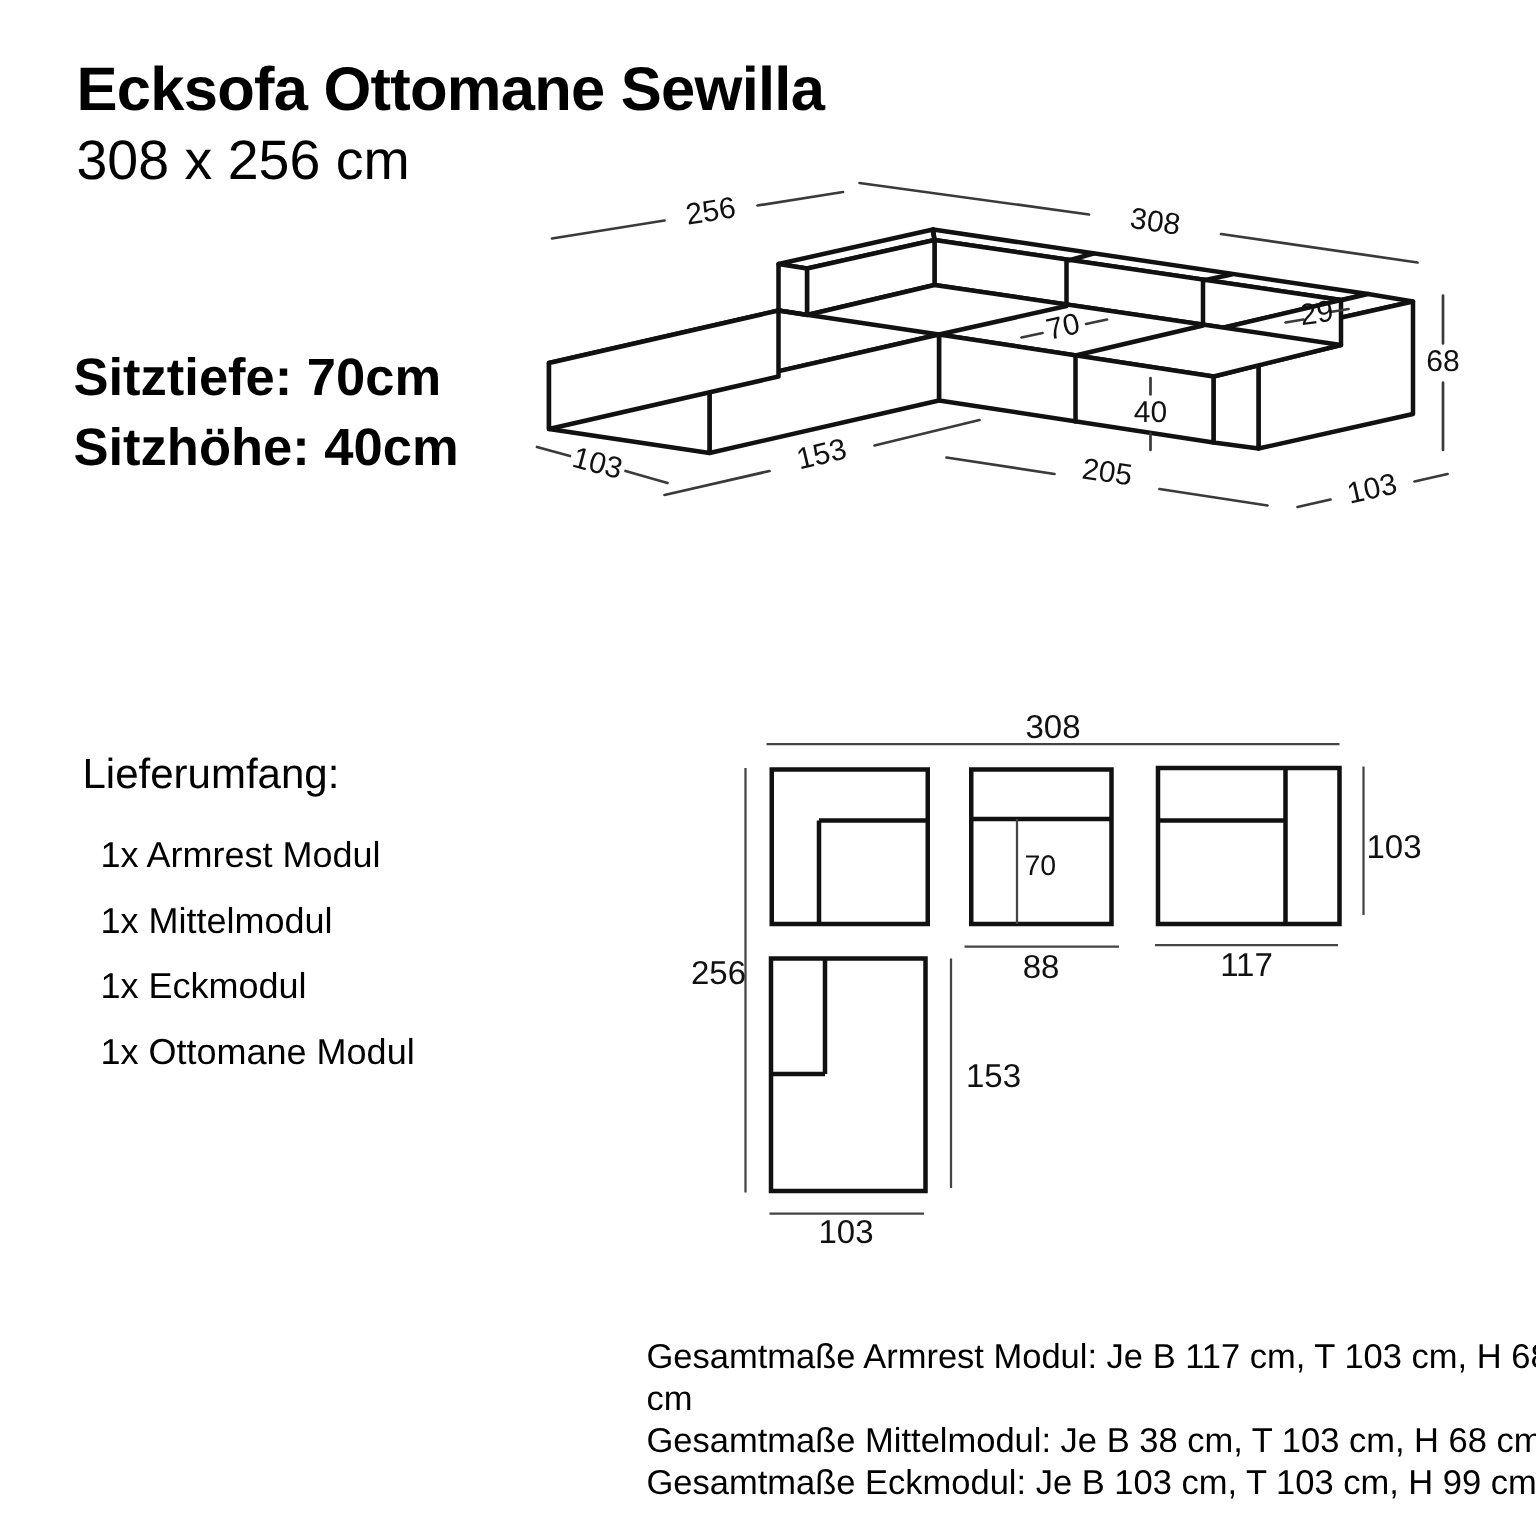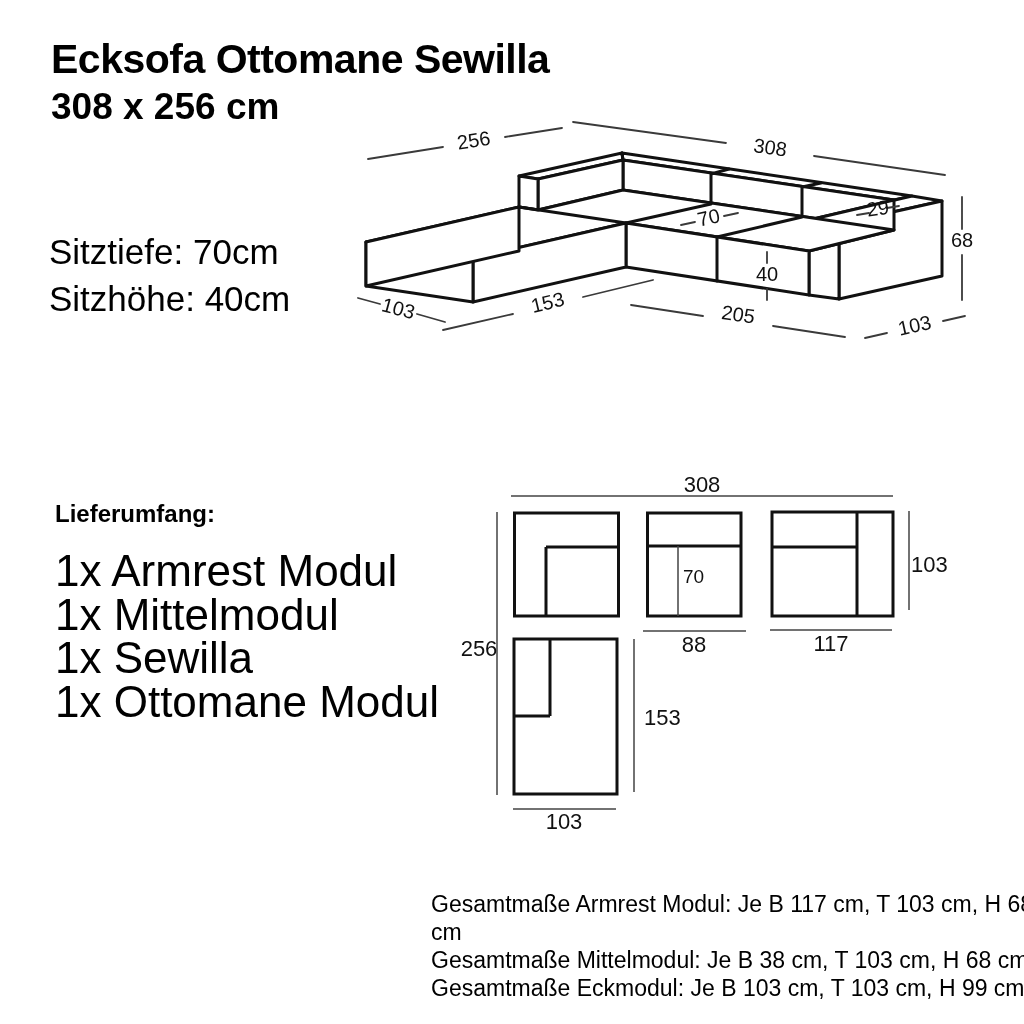--- a/index.html
+++ b/index.html
@@ -1,23 +1,23 @@
 <!DOCTYPE html>
 <html><head>
 <meta charset="utf-8">
 <style>
   html,body{margin:0;padding:0;background:#fff;}
   .page{position:relative;width:1024px;height:1024px;background:#ffffff;overflow:hidden;
         font-family:"Liberation Sans","DejaVu Sans",sans-serif;color:#000;margin-left:13px;}
   .abs{position:absolute;}
   .title{left:38px;top:36px;font-size:41px;font-weight:700;letter-spacing:-0.5px;}
-  .subtitle{left:38px;top:86px;font-size:37px;font-weight:700;}
-  .specs{left:36px;top:228px;font-size:35px;line-height:47px;font-weight:400;}
-  .delivery-heading{left:42px;top:500px;font-size:24px;font-weight:700;}
-  .delivery-list{left:42px;top:549px;font-size:44px;line-height:43.5px;font-weight:400;}
+  .subtitle{left:38px;top:86px;font-size:37px;font-weight:400;}
+  .specs{left:36px;top:228px;font-size:35px;line-height:47px;font-weight:700;}
+  .delivery-heading{left:42px;top:500px;font-size:28px;font-weight:400;}
+  .delivery-list{left:54px;top:549px;font-size:24px;line-height:43.5px;font-weight:400;}
   .footer-left{left:37px;top:916px;font-size:25px;line-height:30px;}
   .footer-right{left:418px;top:890px;font-size:23px;line-height:28px;}
   svg{position:absolute;left:0;top:0;}
   svg text{font-family:"Liberation Sans","DejaVu Sans",sans-serif;fill:#111;}
   .iso-label{font-size:20px;}
   .plan-label{font-size:22px;}
   .plan-label-small{font-size:19px;}
   .outline{fill:#ffffff;stroke:#111111;stroke-width:3;stroke-linejoin:round;stroke-linecap:round;}
   .seam{fill:none;stroke:#111111;stroke-width:3;stroke-linejoin:round;stroke-linecap:round;}
   .dim{fill:none;stroke:#3a3a3a;stroke-width:1.8;stroke-linecap:round;}
@@ -34,21 +34,21 @@
 
   <div class="abs specs">
     <div>Sitztiefe: 70cm</div>
     <div>Sitzhöhe: 40cm</div>
   </div>
 
   <div class="abs delivery-heading">Lieferumfang:</div>
   <div class="abs delivery-list">
     <div>1x Armrest Modul</div>
     <div>1x Mittelmodul</div>
-    <div>1x Sewilla</div>
+    <div>1x Eckmodul</div>
     <div>1x Ottomane Modul</div>
   </div>
 
 
   <div class="abs footer-right">
     <div>Gesamtmaße Armrest Modul: Je B 117 cm, T 103 cm, H 68 cm</div>
     <div>Gesamtmaße Mittelmodul: Je B 38 cm, T 103 cm, H 68 cm</div>
     <div>Gesamtmaße Eckmodul: Je B 103 cm, T 103 cm, H 99 cm</div>
   </div>
 

